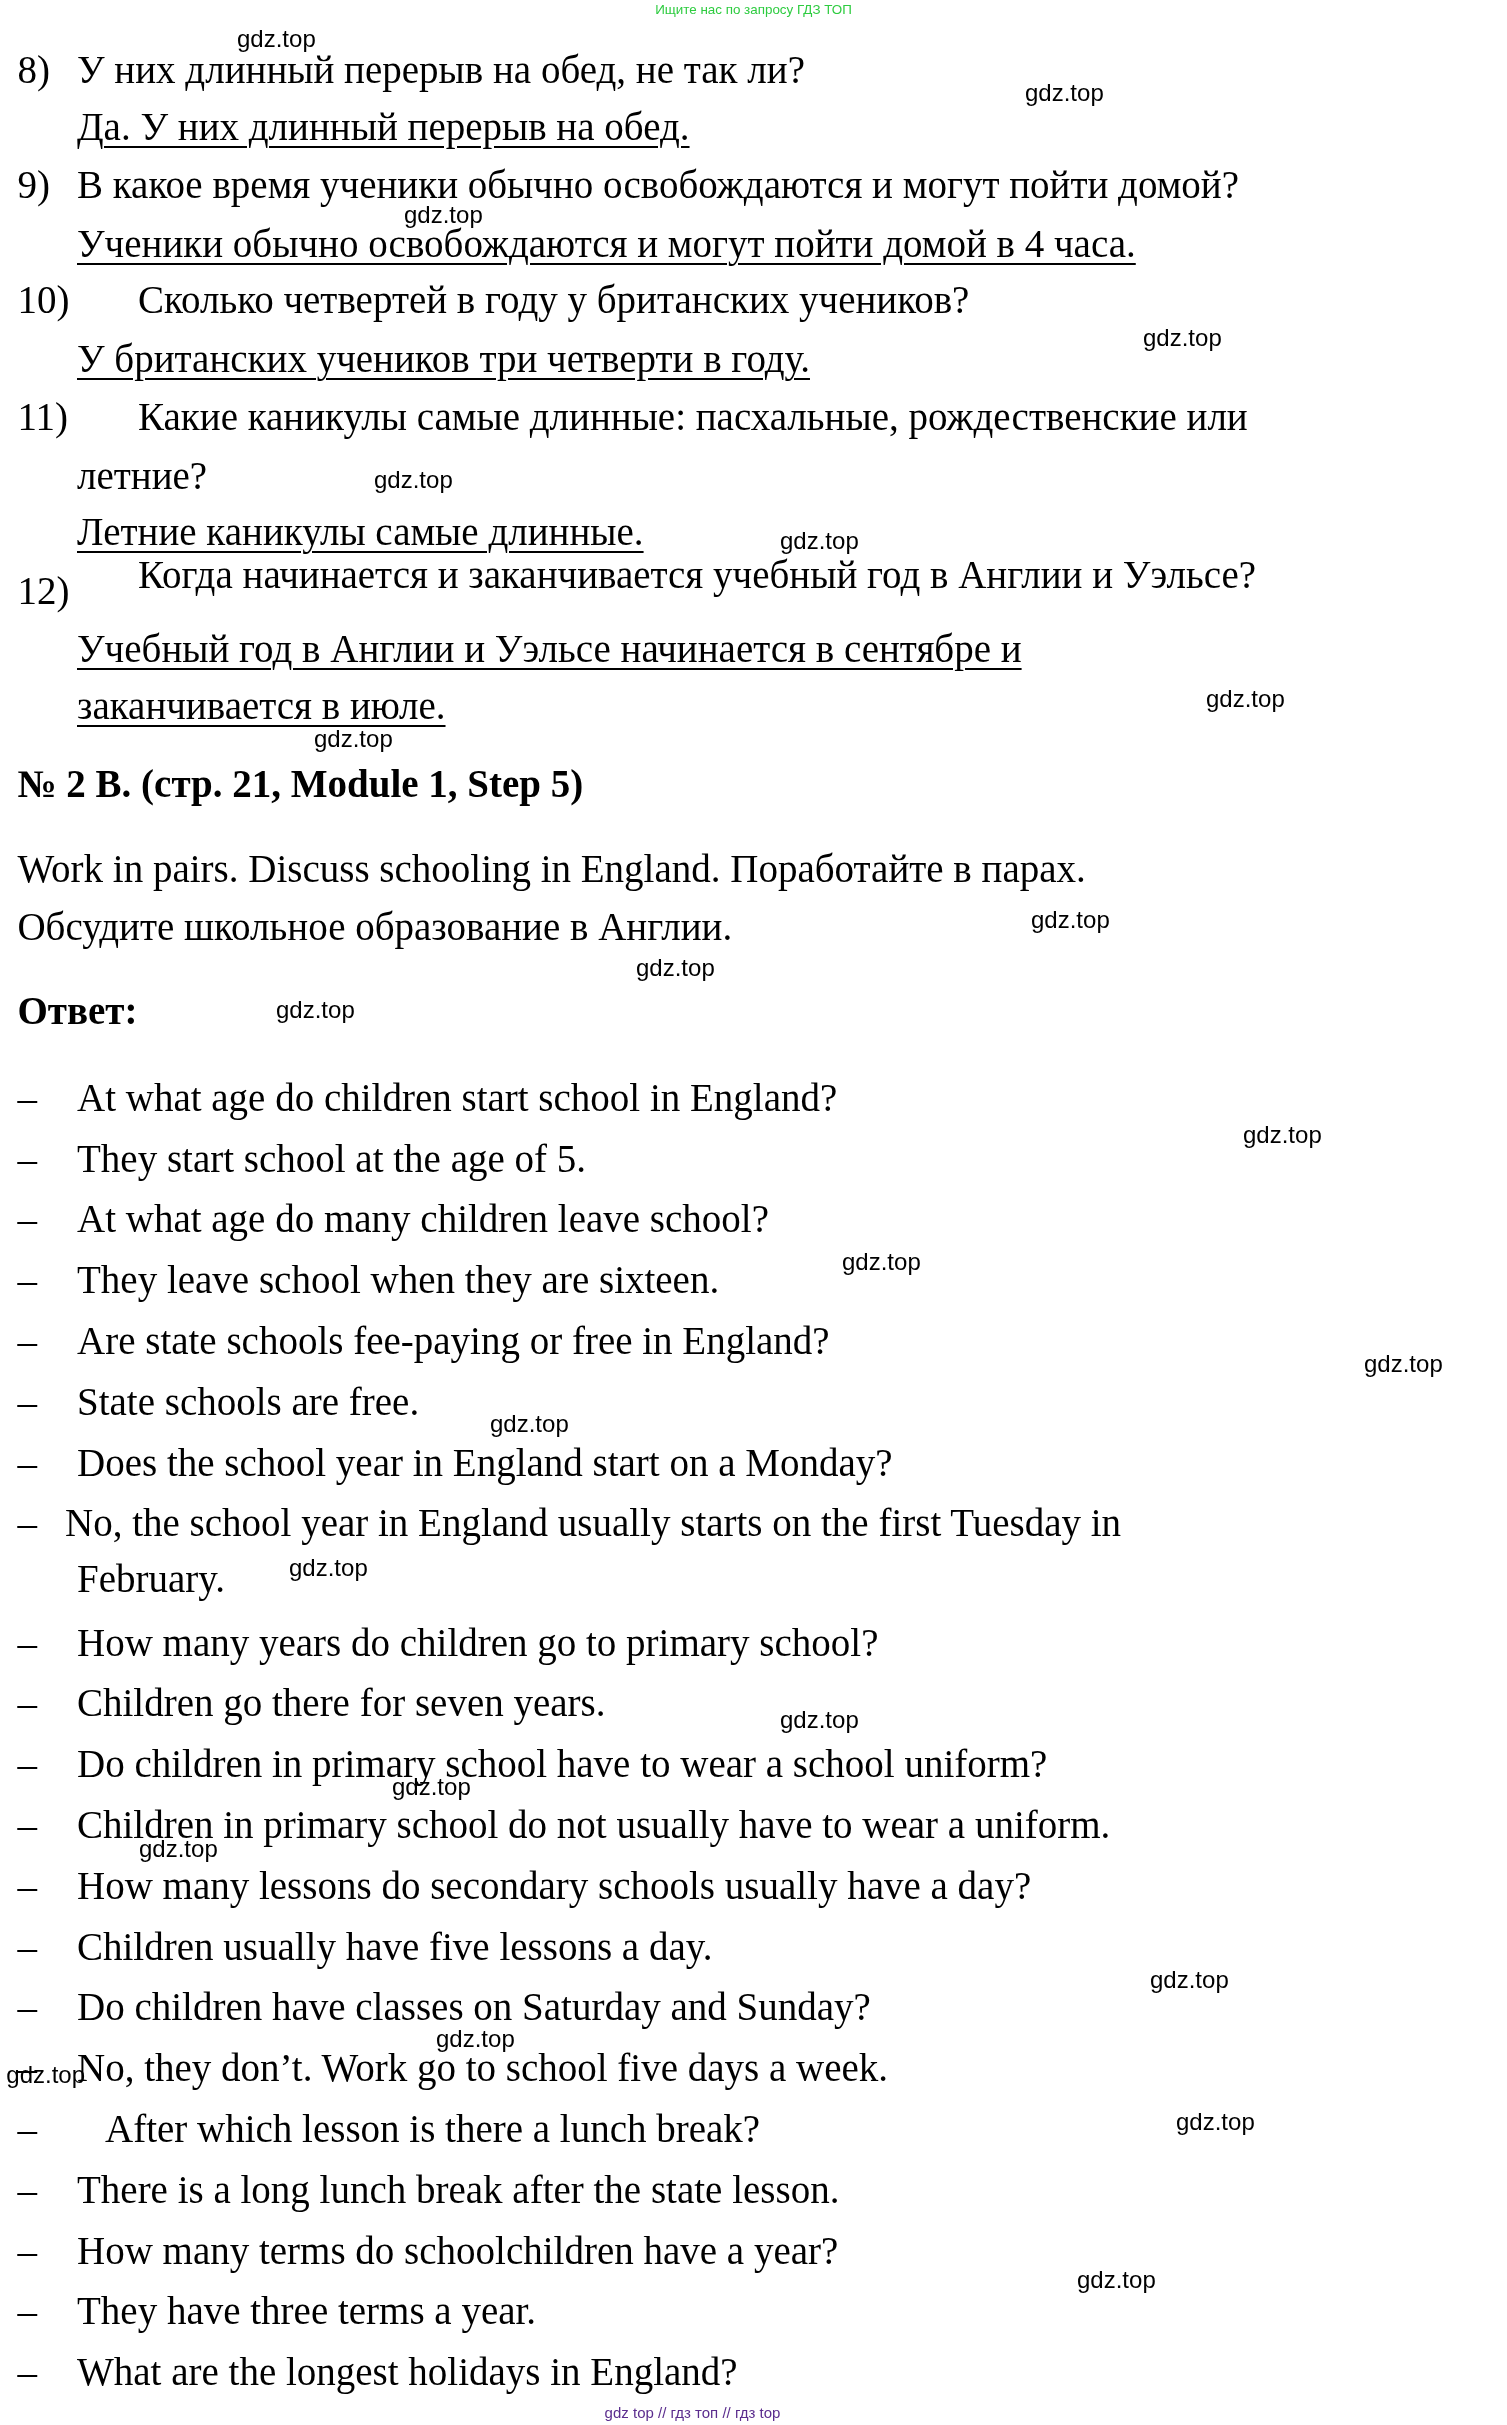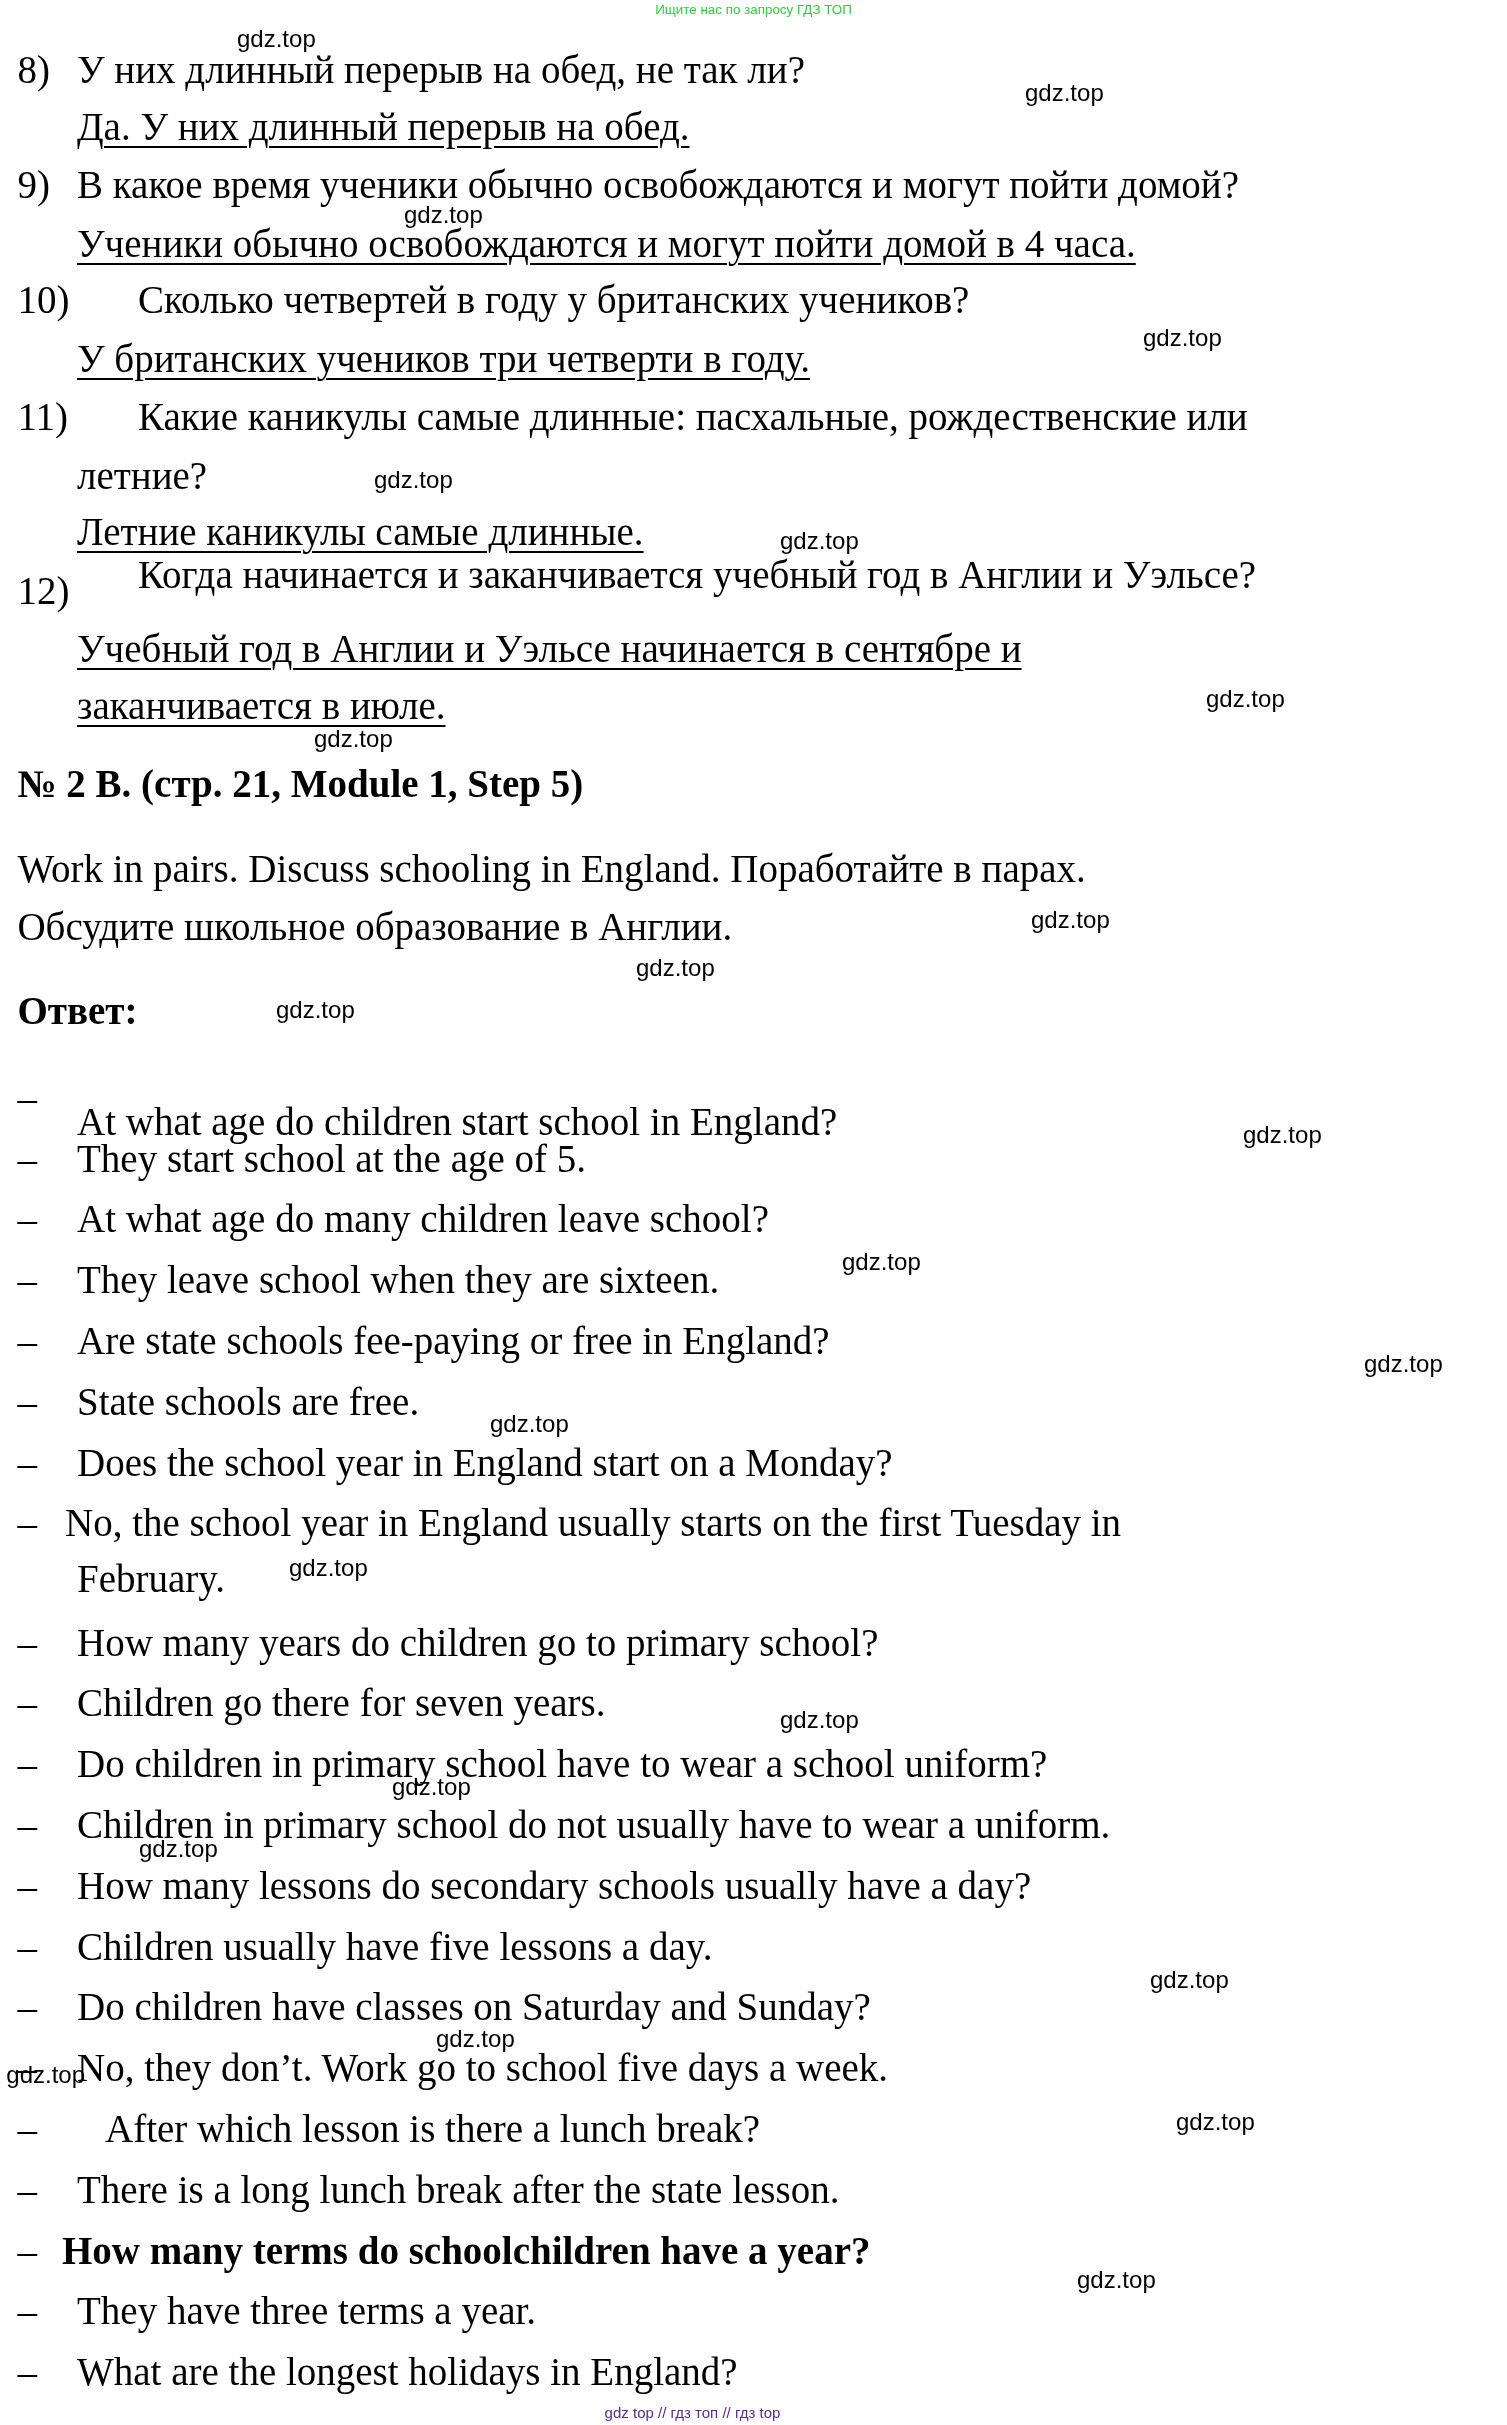--- a/index.html
+++ b/index.html
@@ -39,21 +39,21 @@
 <div class="abs line u" style="left:77px; top:625px;text-align:right;">Учебный год в Англии и Уэльсе начинается в сентябре и</div>
 <div class="abs line u" style="left:77px; top:682px;">заканчивается в июле.</div>
 
 <div class="abs line bold" style="left:17.4px; top:760px;">№ 2 B. (стр. 21, Module 1, Step 5)</div>
 <div class="abs line" style="left:17.4px; top:845px;">Work in pairs. Discuss schooling in England. Поработайте в парах.</div>
 <div class="abs line" style="left:17.4px; top:903px;">Обсудите школьное образование в Англии.</div>
 <div class="abs line bold" style="left:17.4px; top:987px;">Ответ:</div>
 
 <div>
   <div class="abs line" style="left:17.4px; top:1074px;">–</div>
-  <div class="abs line" style="left:77px; top:1074px;margin-top:24px;">At what age do children start school in England?</div>
+  <div class="abs line" style="left:77px; top:1074px;">At what age do children start school in England?</div>
 
   <div class="abs line" style="left:17.4px; top:1135px;">–</div>
   <div class="abs line" style="left:77px; top:1135px;">They start school at the age of 5.</div>
 
   <div class="abs line" style="left:17.4px; top:1195px;">–</div>
   <div class="abs line" style="left:77px; top:1195px;">At what age do many children leave school?</div>
 
   <div class="abs line" style="left:17.4px; top:1256px;">–</div>
   <div class="abs line" style="left:77px; top:1256px;">They leave school when they are sixteen.</div>
 
@@ -94,21 +94,21 @@
   <div class="abs line" style="left:17.4px; top:2044px;">–</div>
   <div class="abs line" style="left:77px; top:2044px;">No, they don’t. Work go to school five days a week.</div>
 
   <div class="abs line" style="left:17.4px; top:2105px;">–</div>
   <div class="abs line" style="left:77px; top:2105px;margin-left:28px;">After which lesson is there a lunch break?</div>
 
   <div class="abs line" style="left:17.4px; top:2166px;">–</div>
   <div class="abs line" style="left:77px; top:2166px;">There is a long lunch break after the state lesson.</div>
 
   <div class="abs line" style="left:17.4px; top:2227px;">–</div>
-  <div class="abs line" style="left:62px; top:2227px;font-weight:bold;">How many terms do schoolchildren have a year?</div>
+  <div class="abs line" style="left:77px; top:2227px;">How many terms do schoolchildren have a year?</div>
 
   <div class="abs line" style="left:17.4px; top:2287px;">–</div>
   <div class="abs line" style="left:77px; top:2287px;">They have three terms a year.</div>
 
   <div class="abs line" style="left:17.4px; top:2348px;">–</div>
   <div class="abs line" style="left:77px; top:2348px;">What are the longest holidays in England?</div>
 </div>
 
 <div class="abs wm" style="left:237px; top:25px;">gdz.top</div>
 <div class="abs wm" style="left:1025px; top:79px;">gdz.top</div>

